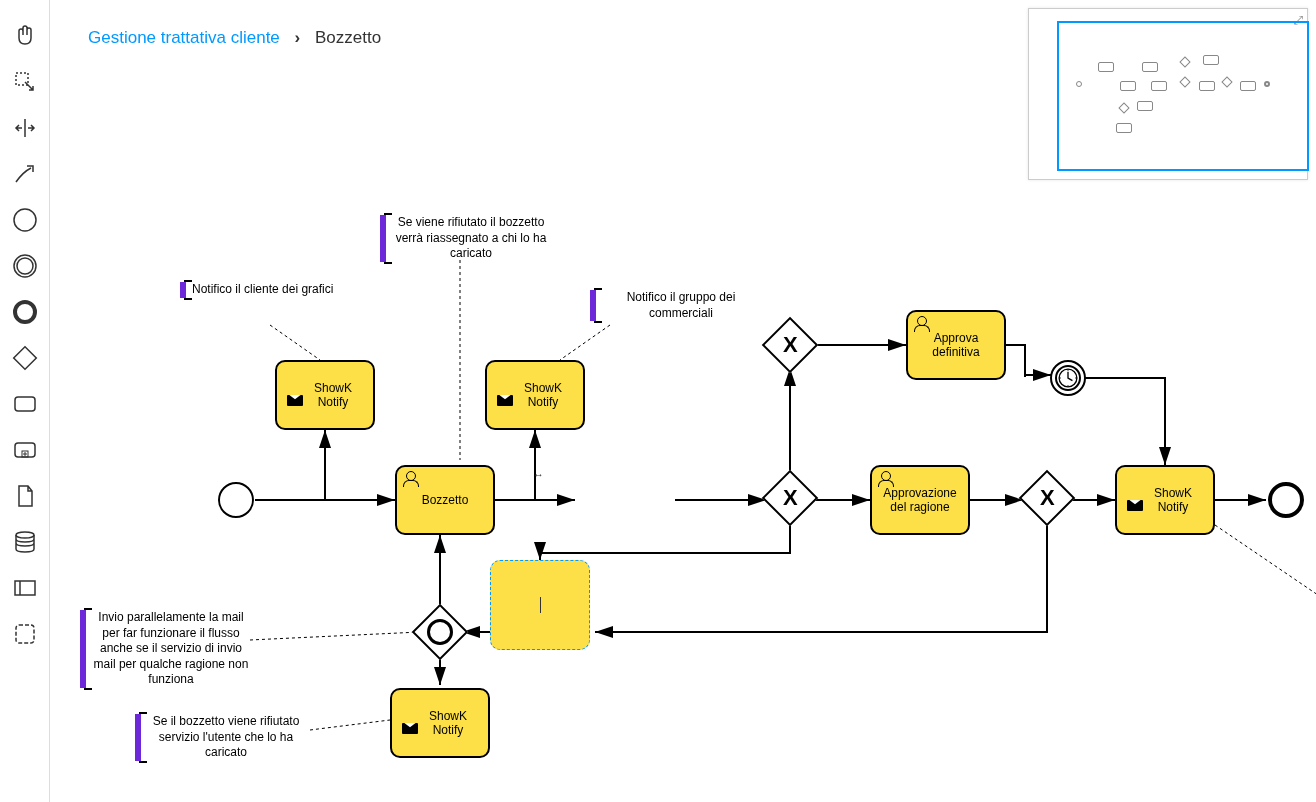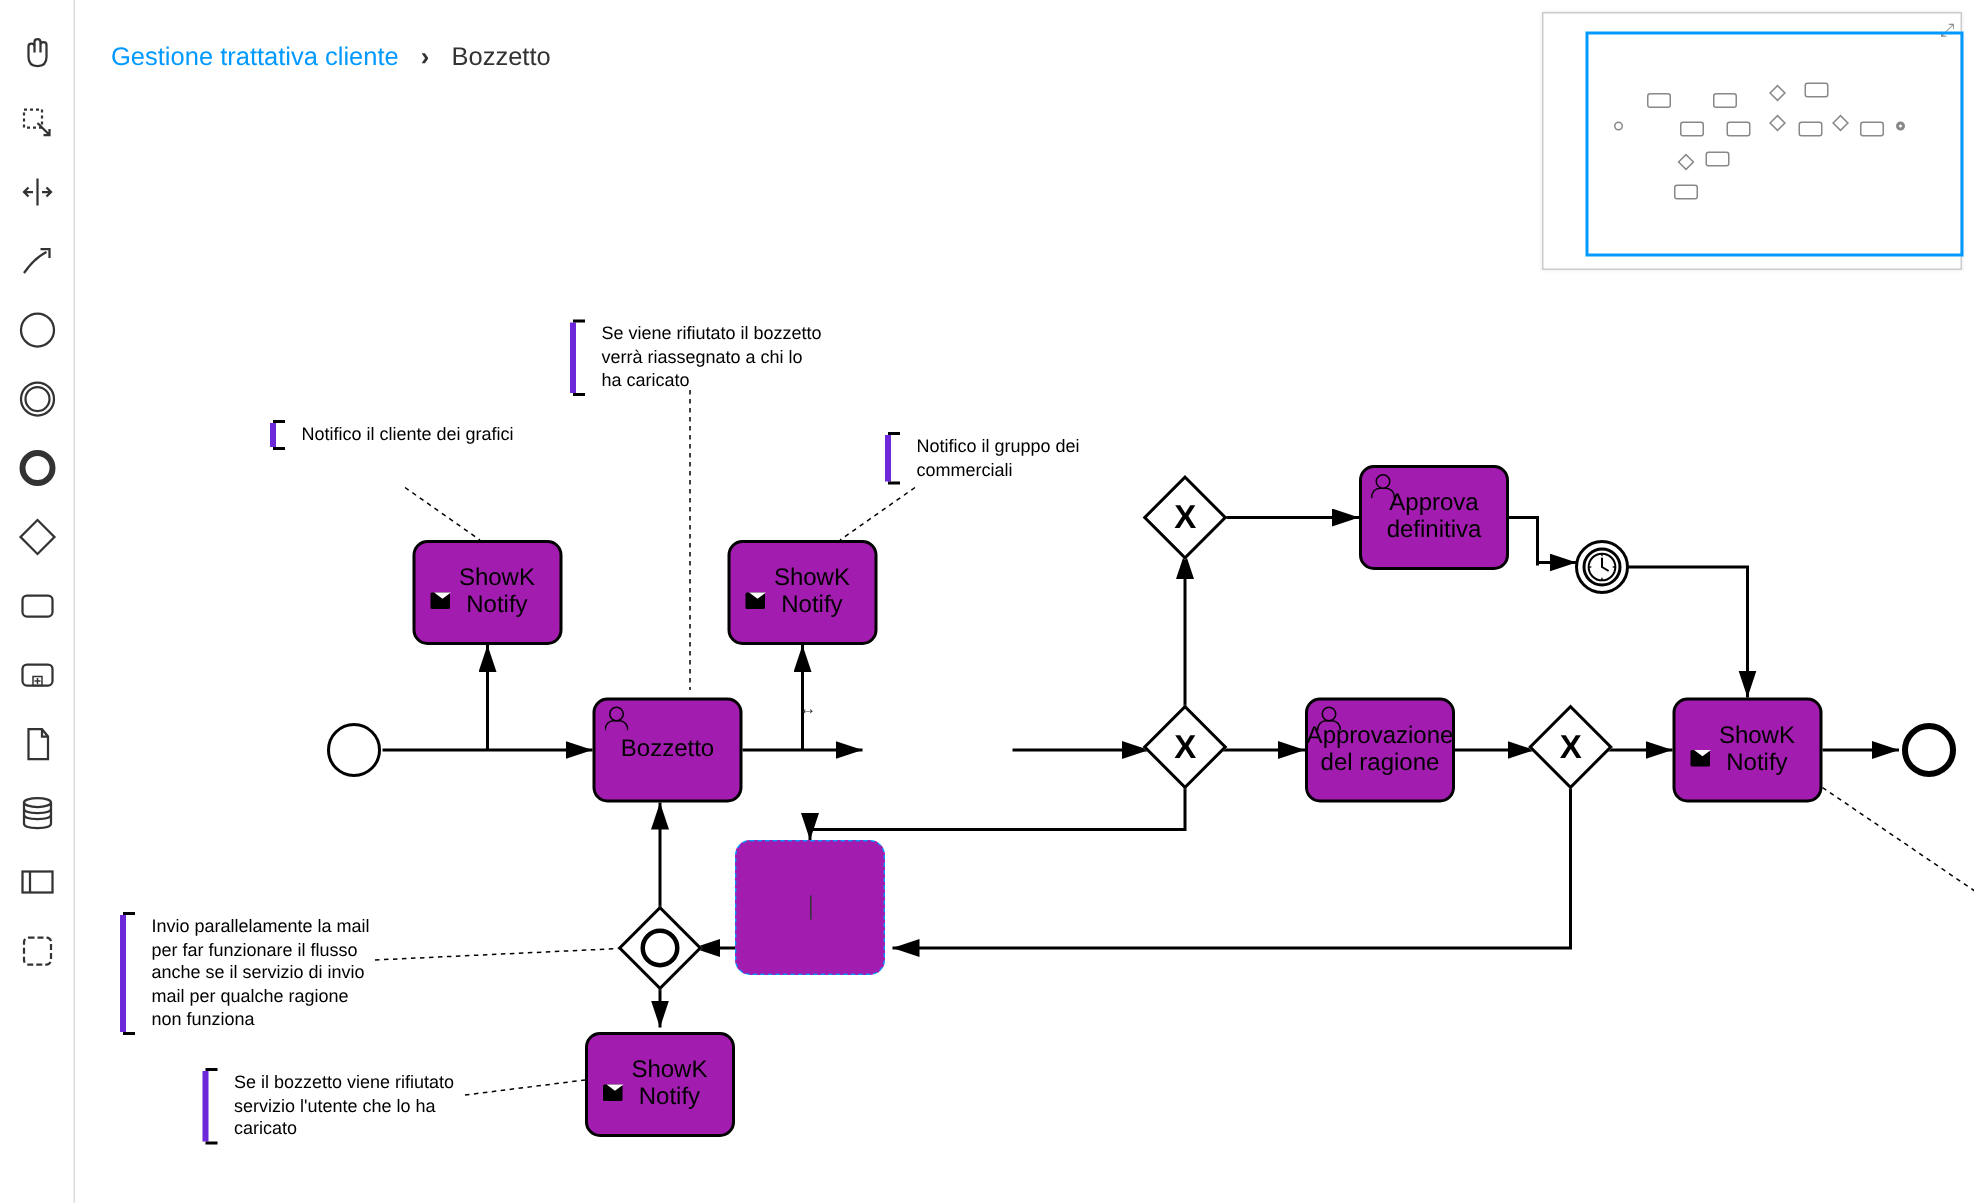--- a/index.html
+++ b/index.html
@@ -2,43 +2,43 @@
 <html><head>
 <meta charset="utf-8">
 <style>
 * { margin: 0; padding: 0; box-sizing: border-box; }
 body { font-family: Arial, sans-serif; font-size: 13px; background: #fff; overflow: hidden; }
 .app { display: flex; height: 100vh; width: 100vw; }
 .toolbar { width: 50px; background: #fff; border-right: 1px solid #ddd; display: flex; flex-direction: column; align-items: center; padding-top: 20px; gap: 14px; }
 .tool { width: 32px; height: 32px; display: flex; align-items: center; justify-content: center; cursor: pointer; color: #333; }
 .canvas-wrap { flex: 1; position: relative; overflow: hidden; }
 .breadcrumb { position: absolute; top: 28px; left: 24px; font-size: 17px; z-index: 10; }
-.breadcrumb a { color: #0099ff; text-decoration: none; cursor: pointer; }
+.breadcrumb a { color: #0099ff; text-decoration: none; cursor: pointer; margin-left: 14px; }
 .breadcrumb .sep { margin: 0 10px; color: #333; font-weight: bold; }
 .breadcrumb .current { color: #333; }
 .minimap { position: absolute; top: 8px; right: 8px; width: 280px; height: 172px; border: 1px solid #ccc; background: #fff; z-index: 10; box-shadow: 0 0 3px rgba(0,0,0,0.1); }
 .minimap-viewport { position: absolute; border: 2px solid #0099ff; top: 12px; left: 28px; width: 252px; height: 150px; }
 .minimap-expand { position: absolute; top: 4px; right: 4px; cursor: pointer; color: #888; font-size: 12px; }
 .canvas { position: absolute; inset: 0; }
 .node { position: absolute; }
-.task { width: 100px; height: 70px; border: 2px solid #000; border-radius: 10px; background: #a21caf; display: flex; align-items: center; justify-content: center; text-align: center; font-size: 16px; padding: 4px; }
+.task { width: 100px; height: 70px; border: 2px solid #000; border-radius: 10px; background: #fde047; display: flex; align-items: center; justify-content: center; text-align: center; font-size: 12px; padding: 4px; }
 .task.editing { border: 1px dashed #0099ff; }
 .task-marker { position: absolute; top: 5px; left: 6px; width: 16px; height: 14px; }
 .user-marker::before { content: ''; position: absolute; width: 8px; height: 8px; border: 1.5px solid #000; border-radius: 50%; top: -1px; left: 3px; }
 .user-marker::after { content: ''; position: absolute; width: 14px; height: 6px; border: 1.5px solid #000; border-bottom: none; border-radius: 6px 6px 0 0; top: 8px; left: 0; }
 .mail-marker { width: 16px; height: 11px; background: #000; border-radius: 1px; position: relative; }
 .mail-marker::after { content: ''; position: absolute; top: 0; left: 0; width: 0; height: 0; border-left: 8px solid transparent; border-right: 8px solid transparent; border-top: 6px solid #fff; transform: scale(0.7); transform-origin: top center; }
 .event-circle { width: 36px; height: 36px; border: 2px solid #000; border-radius: 50%; background: #fff; }
 .event-end { border-width: 4px; }
 .event-timer { border-width: 2px; display: flex; align-items: center; justify-content: center; }
 .event-timer::before { content: ''; width: 22px; height: 22px; border: 2px solid #000; border-radius: 50%; background: #fff; position: absolute; }
 .gateway { width: 40px; height: 40px; border: 2px solid #000; background: #fff; transform: rotate(45deg); display: flex; align-items: center; justify-content: center; }
 .gateway-x::after { content: 'X'; transform: rotate(-45deg); font-weight: bold; font-size: 22px; font-family: Arial; }
 .gateway-o::after { content: ''; width: 20px; height: 20px; border: 3px solid #000; border-radius: 50%; position: absolute; }
-.annotation { position: absolute; font-size: 12px; line-height: 1.3; max-width: 170px; border-left: 4px solid #6d28d9; padding-left: 17px; }
+.annotation { position: absolute; font-size: 12px; line-height: 1.3; max-width: 170px; border-left: 6px solid #6d28d9; padding-left: 6px; text-align: center; }
 .annotation::before { content: ''; position: absolute; left: -2px; top: -2px; width: 8px; height: 2px; background: #000; }
 .annotation::after { content: ''; position: absolute; left: -2px; bottom: -2px; width: 8px; height: 2px; background: #000; }
 svg.edges { position: absolute; top: 0; left: 0; width: 100%; height: 100%; pointer-events: none; }
 .minimap-content { position: absolute; inset: 20px 30px; }
 .mini-shape { position: absolute; border: 1px solid #888; background: #fff; }
 .cursor-anchor { position: absolute; font-size: 11px; color: #333; }
 </style>
 </head>
 <body>
 

